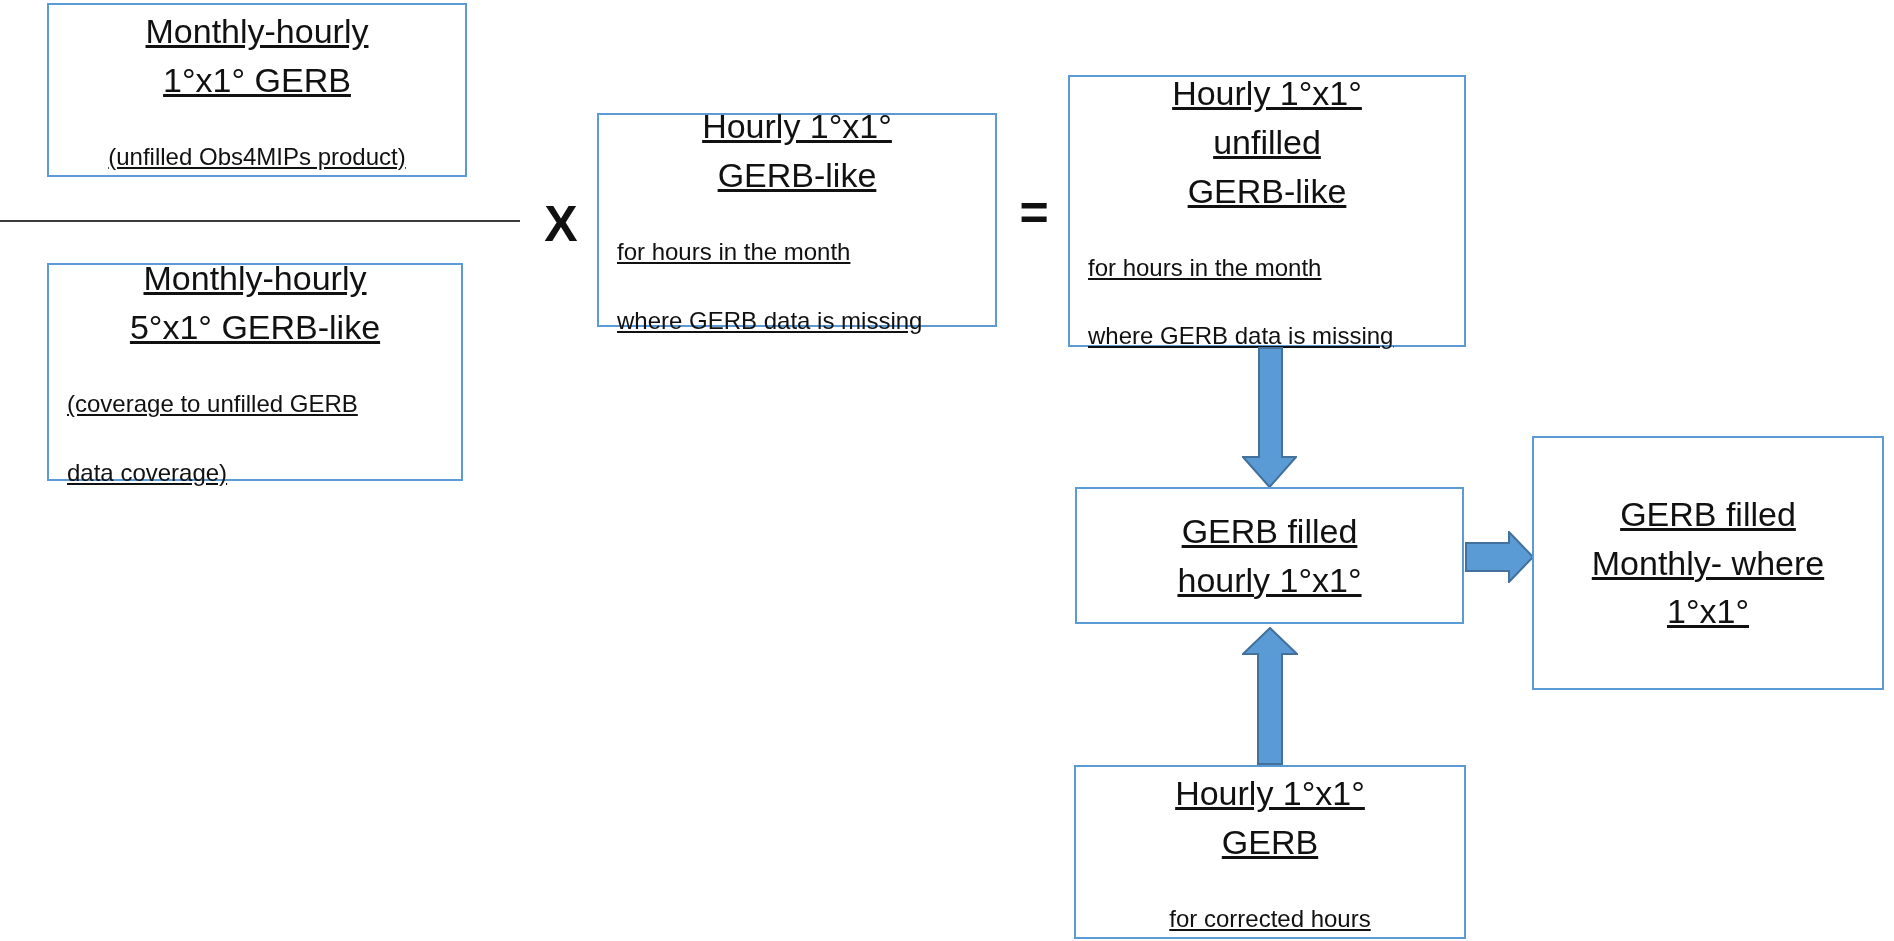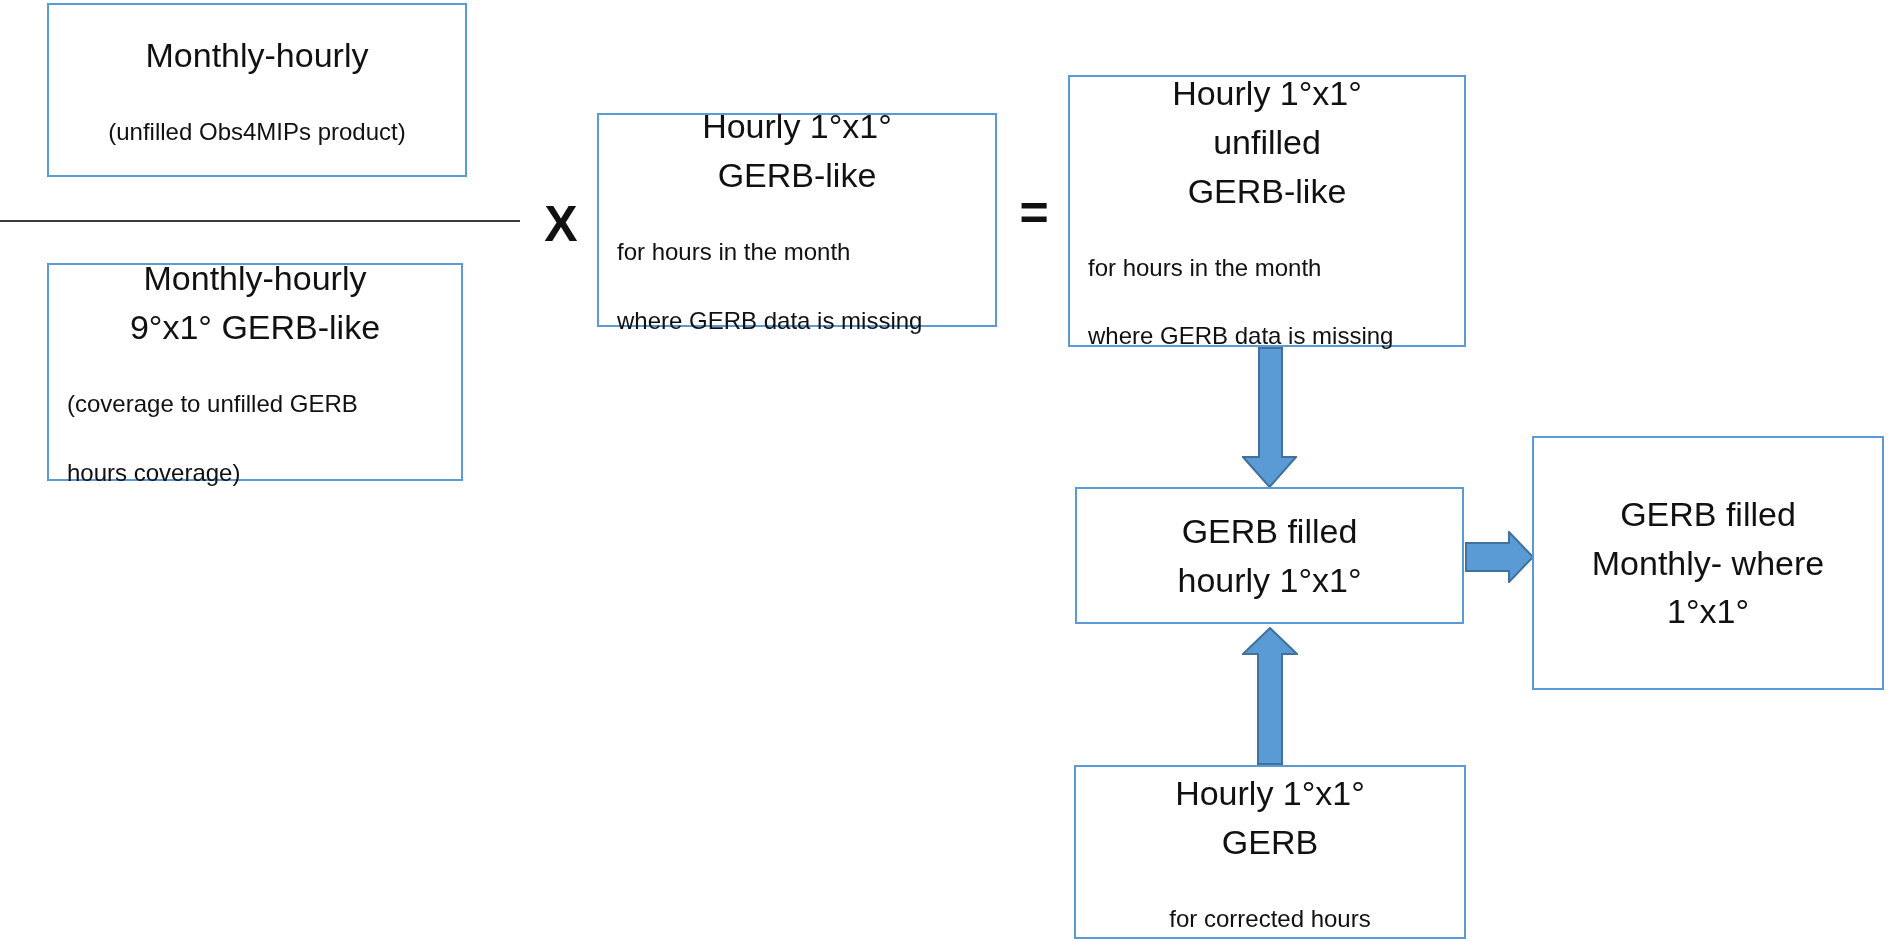--- a/index.html
+++ b/index.html
@@ -13,20 +13,21 @@
     overflow: hidden;
   }
   .box {
     position: absolute;
     box-sizing: border-box;
     border: 2px solid var(--box-border, #5b9bd5);
     background: #ffffff;
     display: flex;
     flex-direction: column;
     justify-content: center;
+    text-decoration: underline;
   }
   .t {
     text-align: center;
     font-size: 34px;
     line-height: 1.44;
     white-space: nowrap;
   }
   .n {
     font-size: 24px;
     line-height: 1.40;
@@ -56,30 +57,31 @@
     stroke-linejoin: miter;
   }
 </style>
 </head>
 <body>
 
 <div id="canvas">
 
   <div class="box" style="left:47px; top:3px; width:420px; height:174px;">
     <div class="t">Monthly-hourly</div>
+    <div class="t">1°x1° GERB</div>
     <div class="n center">(unfilled Obs4MIPs product)</div>
   </div>
 
   <div class="divider" style="left:0px; top:220px; width:520px; height:2px;"></div>
 
   <div class="box" style="left:47px; top:263px; width:416px; height:218px;">
     <div class="t">Monthly-hourly</div>
-    <div class="t">9°x1° GERB-like</div>
+    <div class="t">5°x1° GERB-like</div>
     <div class="n left">(coverage to unfilled GERB</div>
-    <div class="n left">hours coverage)</div>
+    <div class="n left">data coverage)</div>
   </div>
 
   <div class="op" style="left:531px; top:197px; width:60px; height:54px;">X</div>
 
   <div class="box" style="left:597px; top:113px; width:400px; height:214px;">
     <div class="t">Hourly 1°x1°</div>
     <div class="t">GERB-like</div>
     <div class="n left">for hours in the month</div>
     <div class="n left">where GERB data is missing</div>
   </div>

